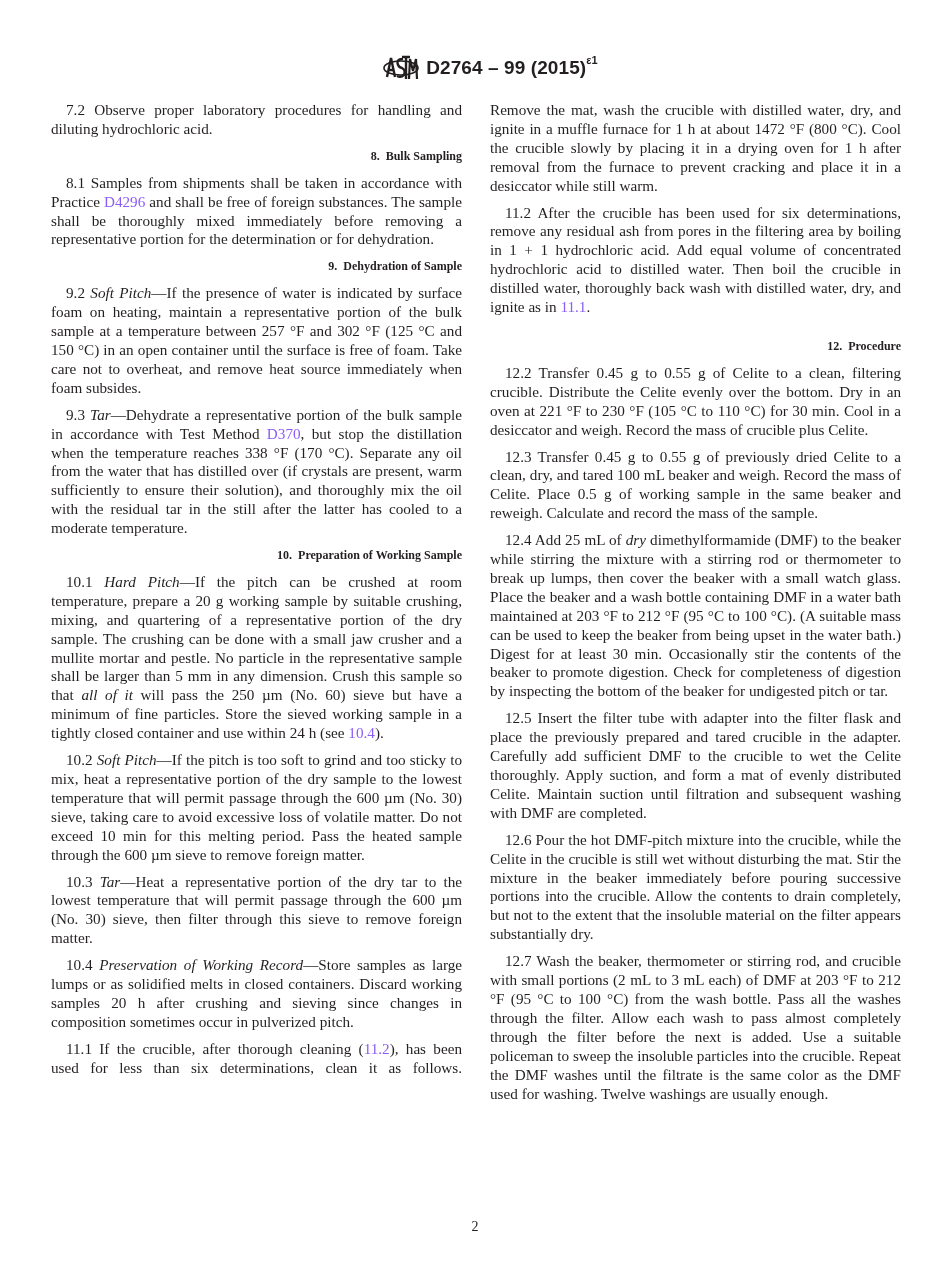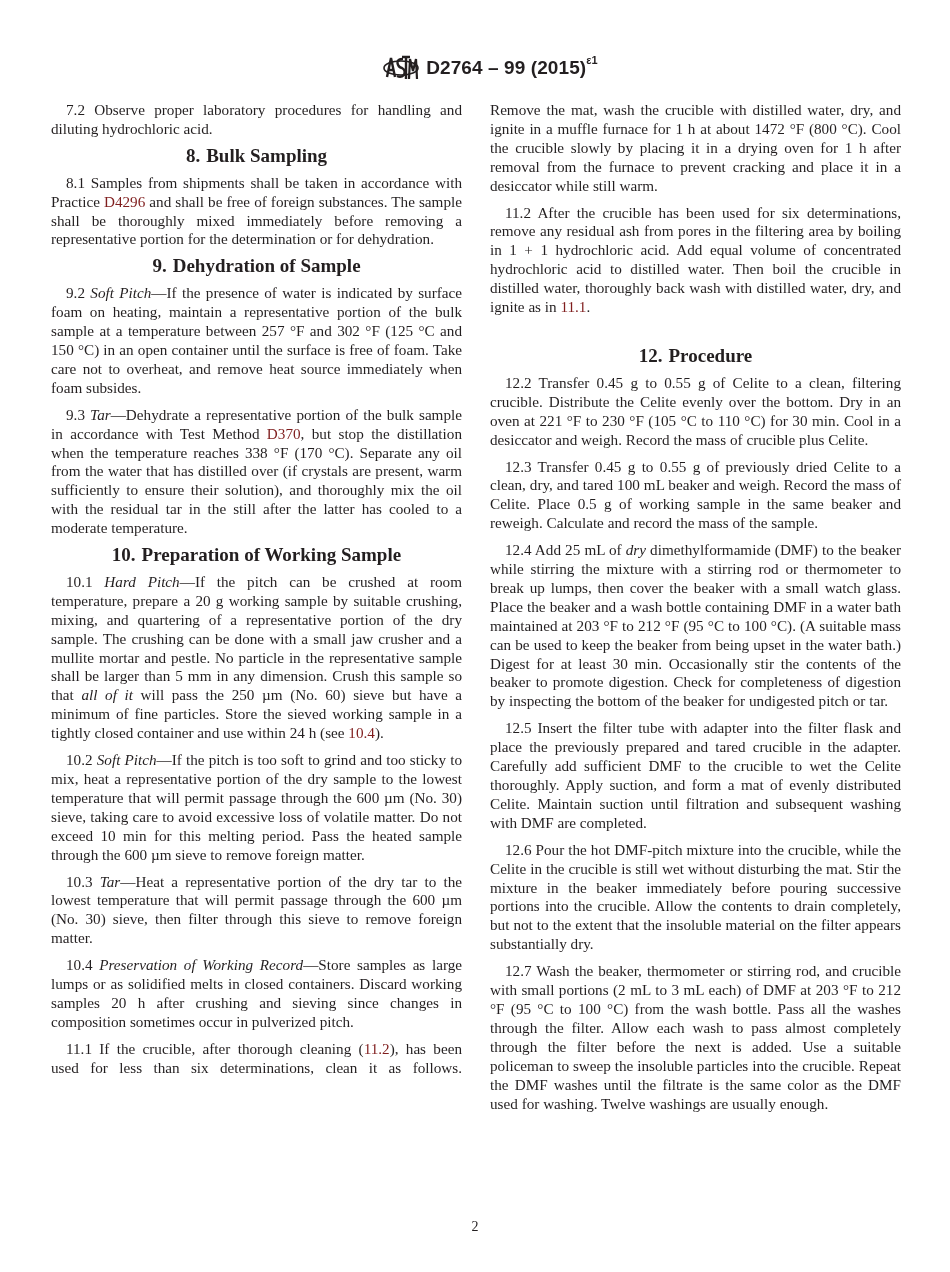--- a/index.html
+++ b/index.html
@@ -20,26 +20,26 @@
   .doc-id sup { font-size: 11px; font-weight: bold; position: relative; top: -3px; }
   .col {
     position: absolute; top: 93px; width: 411px;
     font-size: 15.2px; line-height: 18.9px; text-align: justify;
   }
   .col.left { left: 51px; }
   .col.right { left: 490px; }
   .p { margin: 8px 0 8px 0; text-indent: 15px; hyphens: manual; }
   .p.cont { text-indent: 0; }
   .h {
-    margin: 0 0 6px 0; font-weight: bold; font-size: 19px;
-    text-indent: 0; text-align: center;
+    margin: 0 0 6px 0; font-weight: bold; font-size: 12px;
+    text-indent: 0; text-align: right;
   }
   .h .num { margin-right: 6px; }
   .i { font-style: italic; }
-  .lnk { color: #7f1d1d; text-decoration: none; }
+  .lnk { color: #8b5cf6; text-decoration: none; }
   .footer {
     position: absolute; top: 1219px; left: 0; width: 950px; text-align: center;
     font-size: 14px; color: #231f20;
   }
 </style>
 </head>
 <body>
 
 <div class="header">
   <svg class="logo" viewBox="0 0 38 30">
@@ -78,21 +78,21 @@
 
 
   <p class="p" style="text-align-last: justify;"><span>11.1 If the crucible, after thorough cleaning (</span><a class="lnk">11.2</a><span>), has been used for less than six determinations, clean it as follows.</span></p>
 </div>
 
 <div class="col right">
   <p class="p cont"><span>Remove the mat, wash the crucible with distilled water, dry, and ignite in a muffle furnace for 1 h at about 1472 °F (800 °C). Cool the crucible slowly by placing it in a drying oven for 1 h after removal from the furnace to prevent cracking and place it in a desiccator while still warm.</span></p>
 
   <p class="p"><span>11.2 After the crucible has been used for six determinations, remove any residual ash from pores in the filtering area by boiling in 1 + 1 hydrochloric acid. Add equal volume of concentrated hydrochloric acid to distilled water. Then boil the crucible in distilled water, thoroughly back wash with distilled water, dry, and ignite as in </span><a class="lnk">11.1</a><span>.</span></p>
 
-  <div class="h" style="margin-top:30px;"><span class="num">12.</span><span>Procedure</span></div>
+  <div class="h" style="margin-top:20px;"><span class="num">12.</span><span>Procedure</span></div>
 
 
   <p class="p"><span>12.2 Transfer 0.45 g to 0.55 g of Celite to a clean, filtering crucible. Distribute the Celite evenly over the bottom. Dry in an oven at 221 °F to 230 °F (105 °C to 110 °C) for 30 min. Cool in a desiccator and weigh. Record the mass of crucible plus Celite.</span></p>
 
   <p class="p"><span>12.3 Transfer 0.45 g to 0.55 g of previously dried Celite to a clean, dry, and tared 100 mL beaker and weigh. Record the mass of Celite. Place 0.5 g of working sample in the same beaker and reweigh. Calculate and record the mass of the sample.</span></p>
 
   <p class="p"><span>12.4 Add 25 mL of </span><span class="i">dry</span><span> dimethylformamide (DMF) to the beaker while stirring the mixture with a stirring rod or thermometer to break up lumps, then cover the beaker with a small watch glass. Place the beaker and a wash bottle contain­ing DMF in a water bath maintained at 203 °F to 212 °F (95 °C to 100 °C). (A suitable mass can be used to keep the beaker from being upset in the water bath.) Digest for at least 30 min. Occasionally stir the contents of the beaker to promote digestion. Check for completeness of digestion by inspecting the bottom of the beaker for undigested pitch or tar.</span></p>
 
   <p class="p"><span>12.5 Insert the filter tube with adapter into the filter flask and place the previously prepared and tared crucible in the adapter. Carefully add sufficient DMF to the crucible to wet the Celite thoroughly. Apply suction, and form a mat of evenly distributed Celite. Maintain suction until filtration and subse­quent washing with DMF are completed.</span></p>
 

